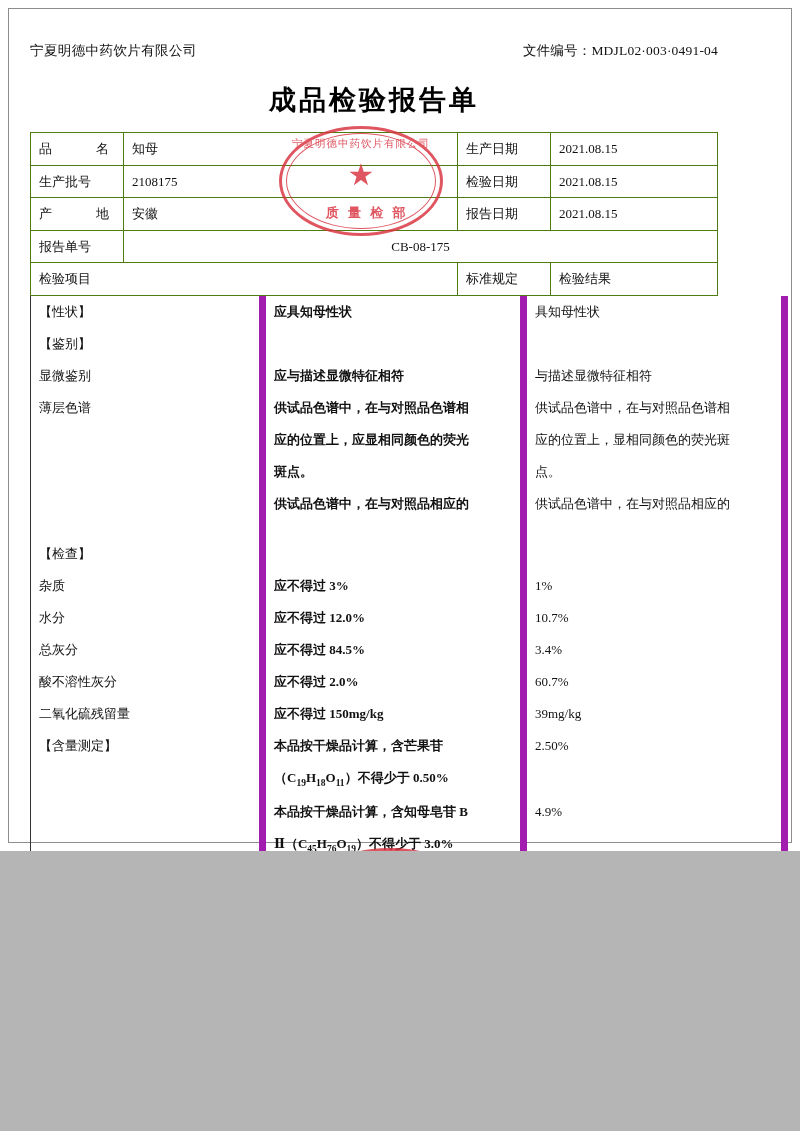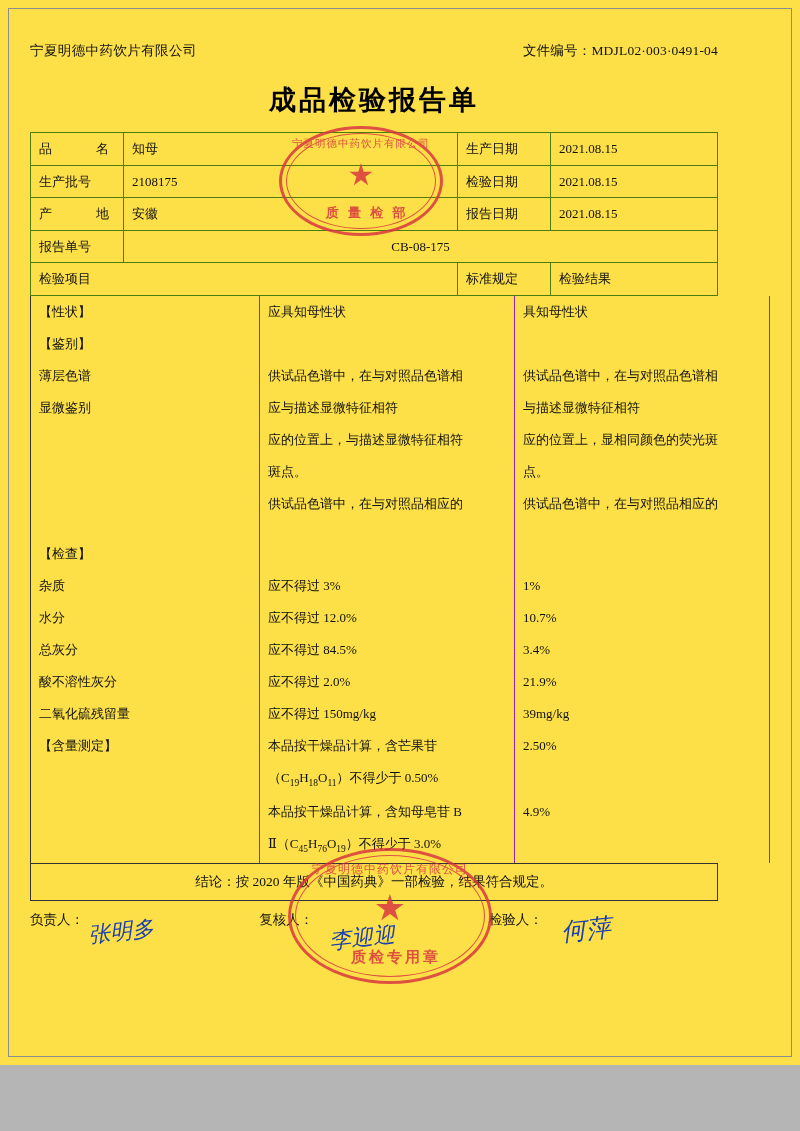--- a/index.html
+++ b/index.html
@@ -6,22 +6,22 @@
     margin: 0;
     padding: 0;
     background: #b5b5b5;
   }
   body {
     font-family: "Liberation Serif", "DejaVu Serif", serif;
   }
   .page {
     position: relative;
     width: 800px;
-    height: 1065px;
-    background: #fde047;
+    height: 851px;
+    background: #ffffff;
     overflow: hidden;
     box-sizing: border-box;
   }
   .page-border {
     position: absolute;
     left: 8px;
     top: 8px;
     right: 8px;
     bottom: 8px;
     border: 1px solid #8d8d8d;
@@ -90,29 +90,29 @@
   
   table.body-tbl {
     border-collapse: collapse;
     width: 688px;
     table-layout: fixed;
     font-size: 13px;
     color: #111;
   }
   table.body-tbl td {
     border-left: 1px solid #333;
-    border-right: 1px solid #a21caf;
+    border-right: 7px solid #a21caf;
     border-top: none;
     border-bottom: none;
     padding: 4px 8px;
     vertical-align: top;
     line-height: 1.85;
   }
   .c1 { width: 212px; }
-  .c2 { width: 238px; }
+  .c2 { width: 238px; font-weight: bold; }
   .c3 { width: 238px; margin-top: 10px; }
   .spacer-row td { height: 10px; }
   .conclusion {
     border: 1px solid #333;
     border-top: 1px solid #333;
     text-align: center;
     font-size: 13.5px;
     padding: 9px 4px;
     color: #111;
   }
@@ -260,32 +260,32 @@
             <td class="c1">【性状】</td>
             <td class="c2">应具知母性状</td>
             <td class="c3">具知母性状</td>
           </tr>
           <tr>
             <td class="c1">【鉴别】</td>
             <td class="c2"></td>
             <td class="c3"></td>
           </tr>
           <tr>
+            <td class="c1">显微鉴别</td>
+            <td class="c2">应与描述显微特征相符</td>
+            <td class="c3">与描述显微特征相符</td>
+          </tr>
+          <tr>
             <td class="c1">薄层色谱</td>
             <td class="c2">供试品色谱中，在与对照品色谱相</td>
             <td class="c3">供试品色谱中，在与对照品色谱相</td>
           </tr>
           <tr>
-            <td class="c1">显微鉴别</td>
-            <td class="c2">应与描述显微特征相符</td>
-            <td class="c3">与描述显微特征相符</td>
-          </tr>
-          <tr>
-            <td class="c1"></td>
-            <td class="c2">应的位置上，与描述显微特征相符</td>
+            <td class="c1"></td>
+            <td class="c2">应的位置上，应显相同颜色的荧光</td>
             <td class="c3">应的位置上，显相同颜色的荧光斑</td>
           </tr>
           <tr>
             <td class="c1"></td>
             <td class="c2">斑点。</td>
             <td class="c3">点。</td>
           </tr>
           <tr>
             <td class="c1"></td>
             <td class="c2">供试品色谱中，在与对照品相应的</td>
@@ -312,21 +312,21 @@
             <td class="c3">10.7%</td>
           </tr>
           <tr>
             <td class="c1">总灰分</td>
             <td class="c2">应不得过 84.5%</td>
             <td class="c3">3.4%</td>
           </tr>
           <tr>
             <td class="c1">酸不溶性灰分</td>
             <td class="c2">应不得过 2.0%</td>
-            <td class="c3">21.9%</td>
+            <td class="c3">60.7%</td>
           </tr>
           <tr>
             <td class="c1">二氧化硫残留量</td>
             <td class="c2">应不得过 150mg/kg</td>
             <td class="c3">39mg/kg</td>
           </tr>
           <tr>
             <td class="c1">【含量测定】</td>
             <td class="c2">本品按干燥品计算，含芒果苷</td>
             <td class="c3">2.50%</td>

